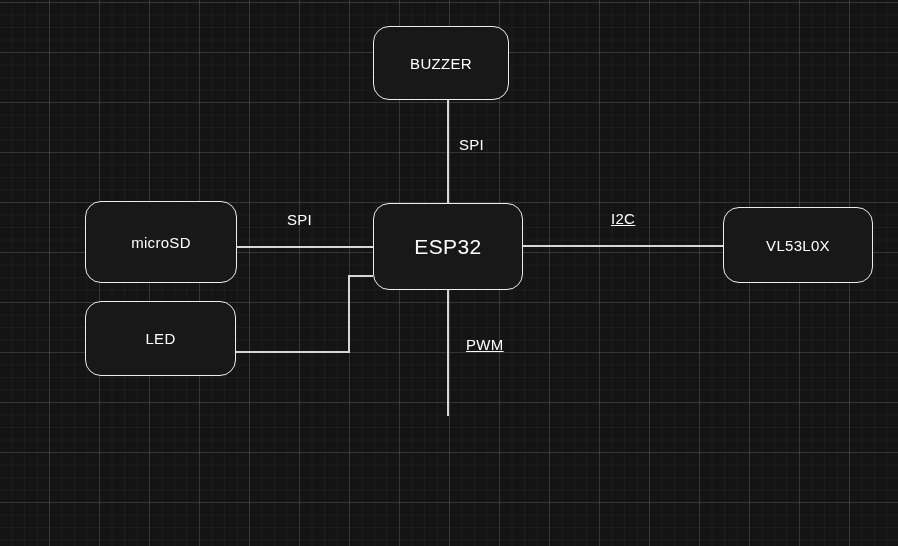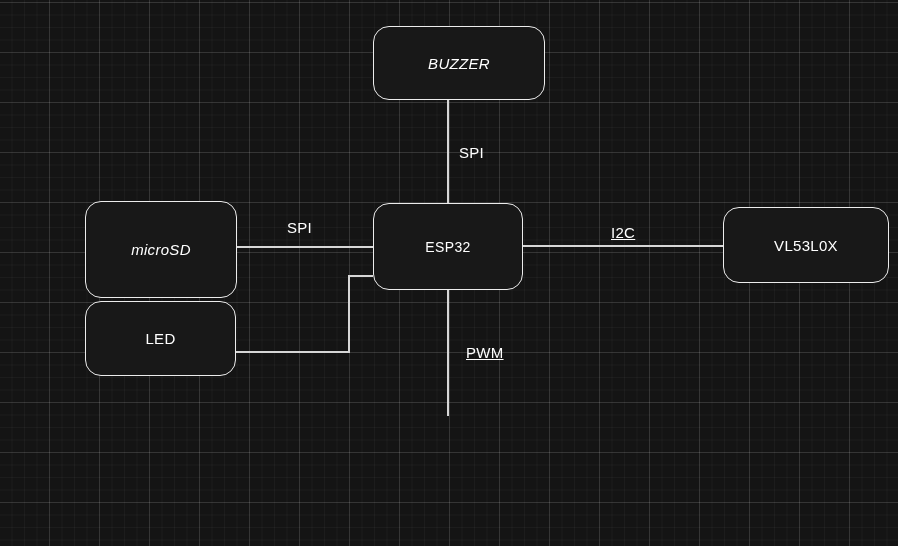--- a/index.html
+++ b/index.html
@@ -31,61 +31,60 @@
     border-radius: 16px;
     color: #ffffff;
     display: flex;
     align-items: center;
     justify-content: center;
     font-size: 15px;
     letter-spacing: 0.3px;
     z-index: 2;
   }
   .node-label { pointer-events: none; }
-  .node.hub { font-size: 14px; letter-spacing: 0.4px; }
+  .node.hub { font-size: 21px; letter-spacing: 0.4px; }
 
   .edge {
     position: absolute;
     background: #d6d6d6;
     z-index: 1;
   }
   .edge.h { height: 2px; }
   .edge.v { width: 2px; }
 
   .edge-label {
     position: absolute;
     color: #ffffff;
     font-size: 15px;
     letter-spacing: 0.3px;
     z-index: 3;
     white-space: nowrap;
-    margin-top: 8px;
   }
 
   
-  #node-buzzer     { left: 373px; top: 26px;  width: 172px; height: 74px; font-style: italic; }
-  #node-microsd    { left: 85px;  top: 201px; width: 152px; height: 97px; font-style: italic; }
+  #node-buzzer     { left: 373px; top: 26px;  width: 136px; height: 74px; }
+  #node-microsd    { left: 85px;  top: 201px; width: 152px; height: 82px; }
   #node-esp32      { left: 373px; top: 203px; width: 150px; height: 87px; }
-  #node-vl53l0x    { left: 723px; top: 207px; width: 166px; height: 76px; }
+  #node-vl53l0x    { left: 723px; top: 207px; width: 150px; height: 76px; }
   #node-led        { left: 85px;  top: 301px; width: 151px; height: 75px; }
   #node-servomotor { left: 374px; top: 416px; width: 149px; height: 73px; }
 
   
   #edge-buzzer      { left: 447px; top: 100px; height: 103px; }
   #edge-microsd     { left: 237px; top: 246px; width: 136px; }
   #edge-vl53l0x     { left: 523px; top: 245px; width: 200px; }
   #edge-servomotor  { left: 447px; top: 290px; height: 126px; }
   #edge-led-h1      { left: 236px; top: 351px; width: 114px; }
   #edge-led-v       { left: 348px; top: 275px; height: 78px; }
   #edge-led-h2      { left: 348px; top: 275px; width: 25px; }
 
   
   #label-spi-buzzer  { left: 459px; top: 136px; }
   #label-spi-microsd { left: 287px; top: 211px; }
-  #label-i2c         { left: 611px; top: 216px; text-decoration: underline; }
+  #label-i2c         { left: 611px; top: 210px; text-decoration: underline; }
   #label-pwm         { left: 466px; top: 336px; text-decoration: underline; }
 </style>
 </head>
 <body>
 
 <div class="canvas">
 
   <div class="edge v" id="edge-buzzer"></div>
   <div class="edge h" id="edge-microsd"></div>
   <div class="edge h" id="edge-vl53l0x"></div>

